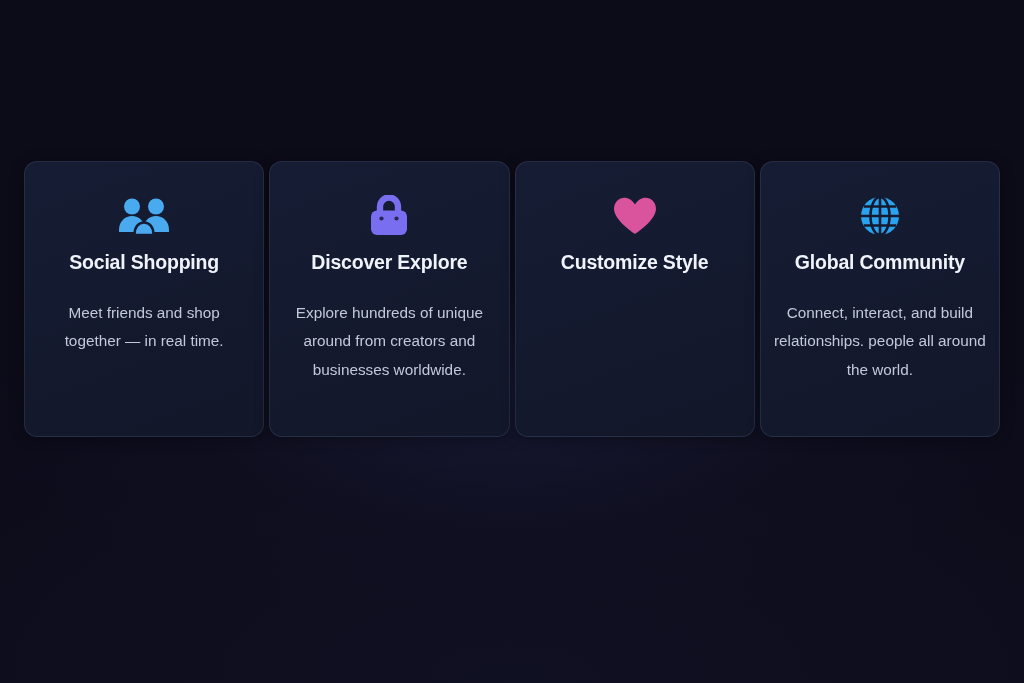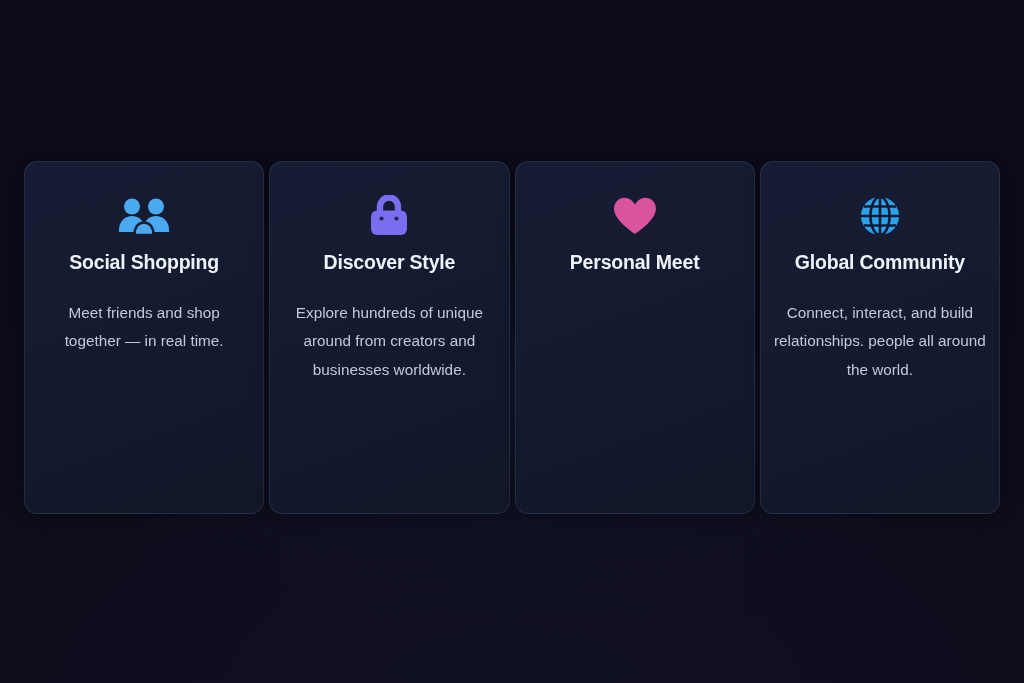--- a/index.html
+++ b/index.html
@@ -25,21 +25,21 @@
       radial-gradient(ellipse 70% 45% at 50% 58%, rgba(30,33,66,0.55) 0%, rgba(18,19,42,0.22) 45%, rgba(12,11,24,0) 75%),
       radial-gradient(ellipse 120% 80% at 50% 100%, rgba(22,24,52,0.40) 0%, rgba(12,11,24,0) 70%);
     pointer-events:none;
   }
 
   .cards-row {
     position:absolute;
     left:24px;
     top:161px;
     width:976px;
-    height:353px;
+    height:276px;
     display:flex;
     gap:5px;
   }
 
   .card {
     position:relative;
     flex:1 1 0;
     border-radius:13px;
     background:linear-gradient(160deg, #161c33 0%, #141a2f 45%, #121729 100%);
     border:1px solid rgba(125,140,185,0.17);
@@ -108,33 +108,33 @@
 
   <div class="card card-2">
     <div class="icon-wrap">
       <svg width="44" height="42" viewBox="0 0 44 42" aria-hidden="true">
         <path d="M13 19 L13 12 C13 6.5 17 2.5 22 2.5 C27 2.5 31 6.5 31 12 L31 19" fill="none" stroke="#7a6ef0" stroke-width="6.4" stroke-linecap="round"></path>
         <rect x="4" y="15.5" width="36" height="24.5" rx="6" fill="#7a6ef0"></rect>
         <circle cx="14.5" cy="23.5" r="2.1" fill="#2a2550"></circle>
         <circle cx="29.5" cy="23.5" r="2.1" fill="#2a2550"></circle>
       </svg>
     </div>
-    <div class="card-title">Discover Style</div>
+    <div class="card-title">Discover Explore</div>
     <div class="card-desc">
       <p>Explore hundreds of unique around from creators and businesses worldwide.</p>
     </div>
   </div>
 
   <div class="card card-3">
     <div class="icon-wrap">
       <svg width="46" height="40" viewBox="0 0 46 40" aria-hidden="true">
         <path d="M23 38 C23 38 2 24.6 2 12.8 C2 6.3 6.9 1.8 12.4 1.8 C16.6 1.8 20.5 4.3 23 8.6 C25.5 4.3 29.4 1.8 33.6 1.8 C39.1 1.8 44 6.3 44 12.8 C44 24.6 23 38 23 38 Z" fill="#d9539d"></path>
       </svg>
     </div>
-    <div class="card-title">Personal Meet</div>
+    <div class="card-title">Customize Style</div>
   </div>
 
   <div class="card card-4">
     <div class="icon-wrap">
       <svg width="42" height="42" viewBox="0 0 42 42" aria-hidden="true">
         <circle cx="21" cy="21" r="19" fill="#2aa3ef"></circle>
         <g stroke="#141a2f" stroke-width="2.6" fill="none">
           <line x1="2" y1="21" x2="40" y2="21"></line>
           <line x1="5" y1="11.5" x2="37" y2="11.5"></line>
           <line x1="5" y1="30.5" x2="37" y2="30.5"></line>

